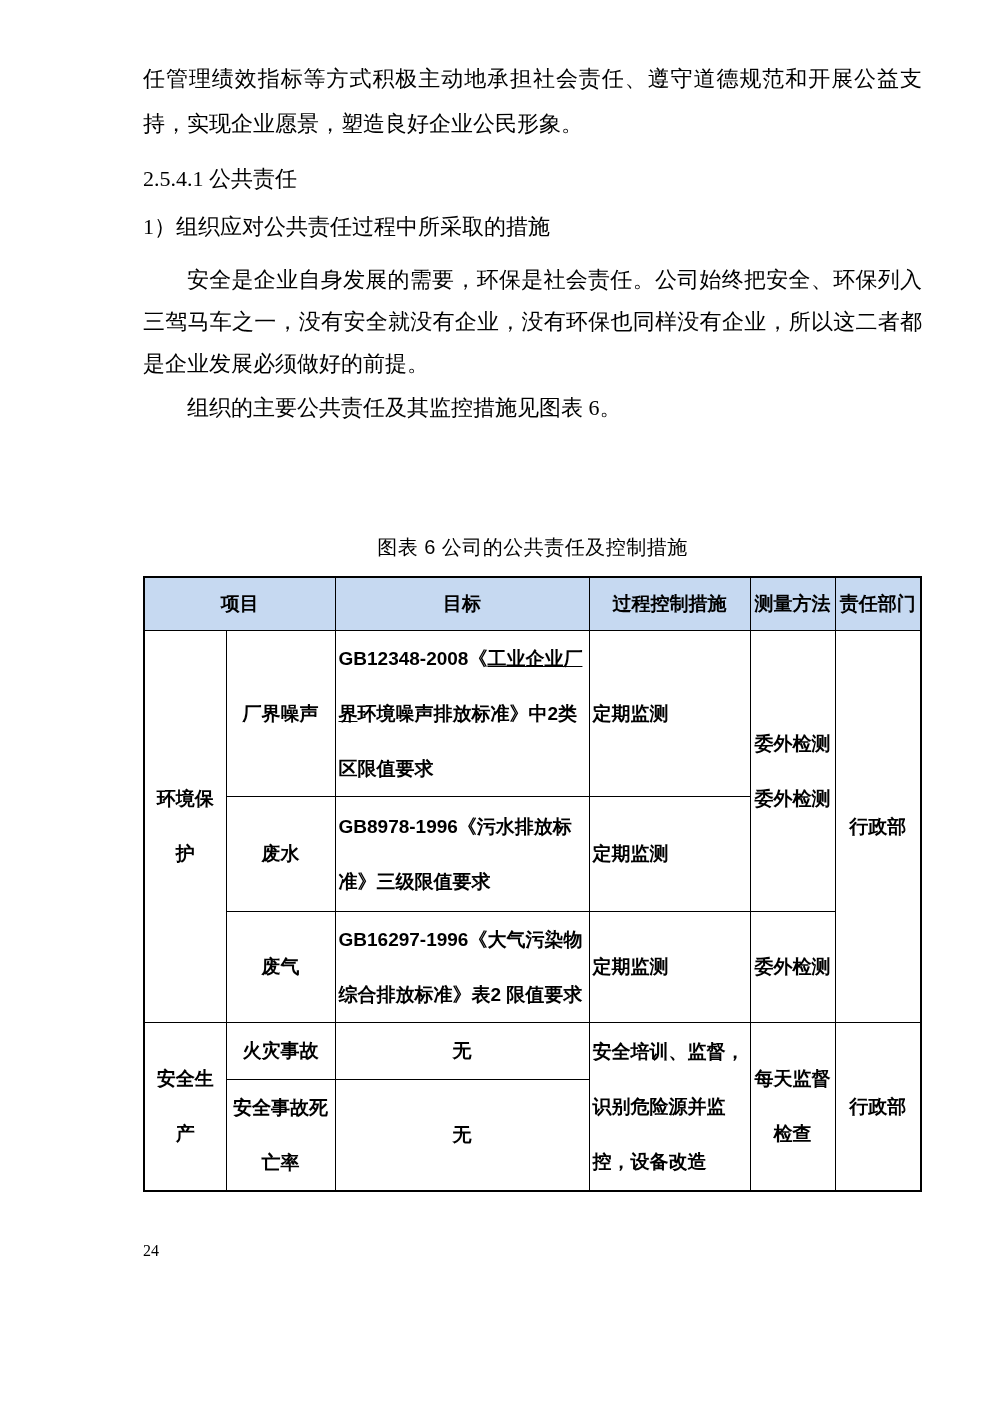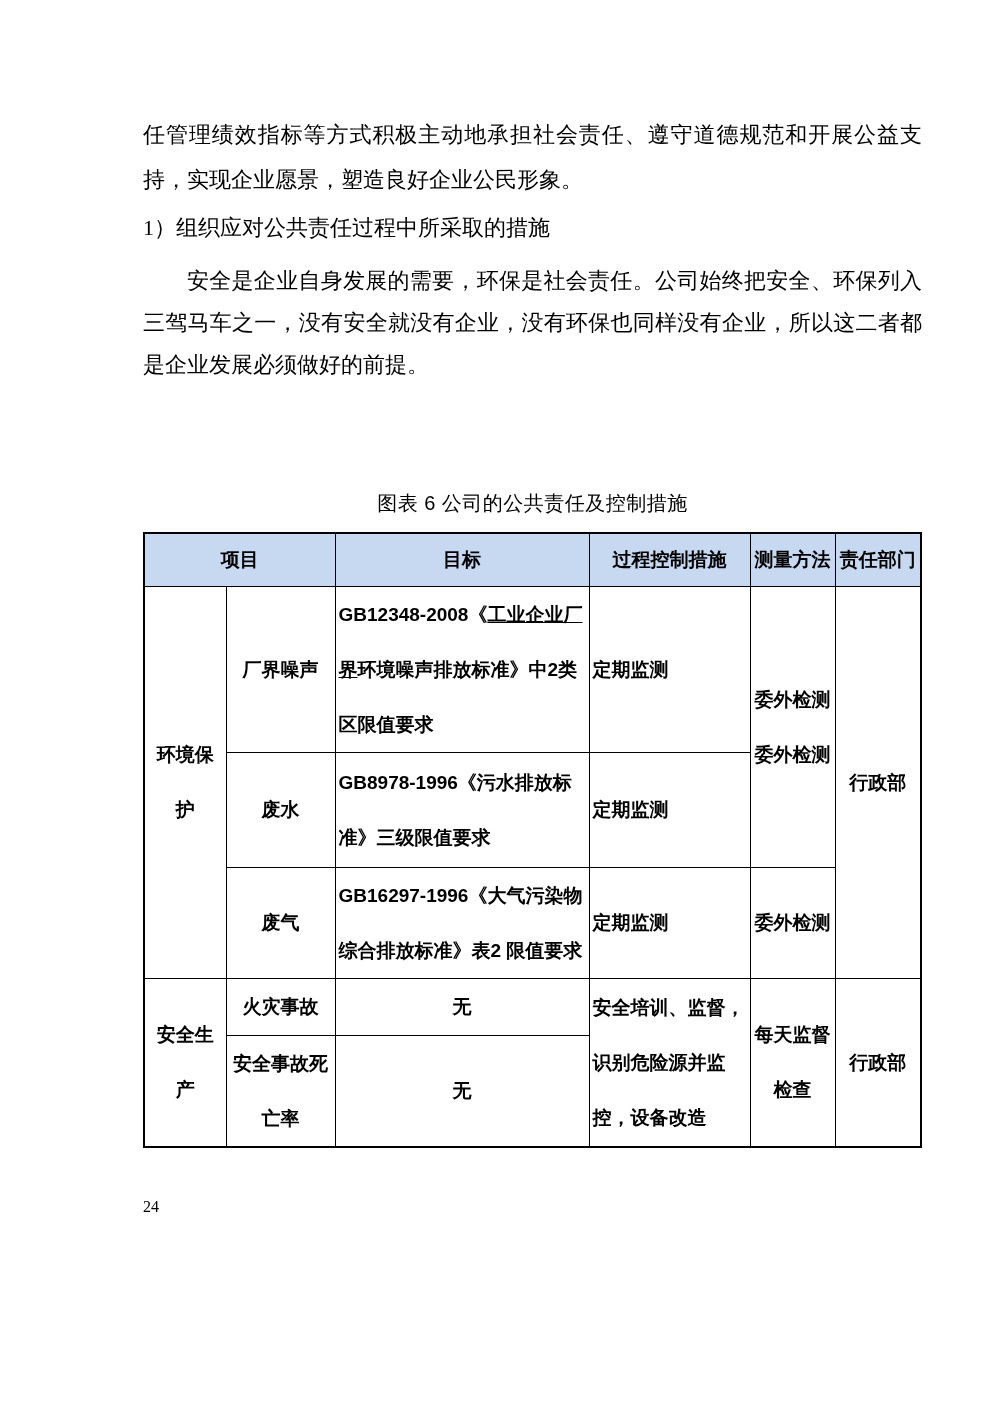--- a/index.html
+++ b/index.html
@@ -5,21 +5,21 @@
   :root { --header-bg: #C6D9F1; }
   * { box-sizing: border-box; }
   html, body { margin: 0; padding: 0; }
   body {
     width: 1000px; height: 1414px;
     background: #ffffff; color: #000000;
     font-family: "Liberation Serif", serif;
     position: relative;
   }
   .content {
-    padding-top: 112px;
+    padding-top: 56px;
     margin-left: 143px;
     width: 779px;
   }
   .para {
     font-size: 22px;
     line-height: 45px;
     text-align: justify;
     word-break: break-all;
     margin: 0;
   }
@@ -89,25 +89,27 @@
     font-family: "Liberation Serif", serif;
   }
 </style>
 </head>
 <body>
 
 <div class="content">
 
   <p class="para">任管理绩效指标等方式积极主动地承担社会责任、遵守道德规范和开展公益支持，实现企业愿景，塑造良好企业公民形象。</p>
 
+  <p class="heading">2.5.4.1 公共责任</p>
 
   <p class="list-line">1）组织应对公共责任过程中所采取的措施</p>
 
   <p class="para tight indent2 p2">安全是企业自身发展的需要，环保是社会责任。公司始终把安全、环保列入三驾马车之一，没有安全就没有企业，没有环保也同样没有企业，所以这二者都是企业发展必须做好的前提。</p>
 
+  <p class="para indent2">组织的主要公共责任及其监控措施见图表 6。</p>
 
   <div class="table-caption">图表 6 公司的公共责任及控制措施</div>
 
   <table class="resp-table">
     <colgroup>
       <col class="c-a">
         <col class="c-b">
         <col class="c-c">
         <col class="c-d">
         <col class="c-e">

